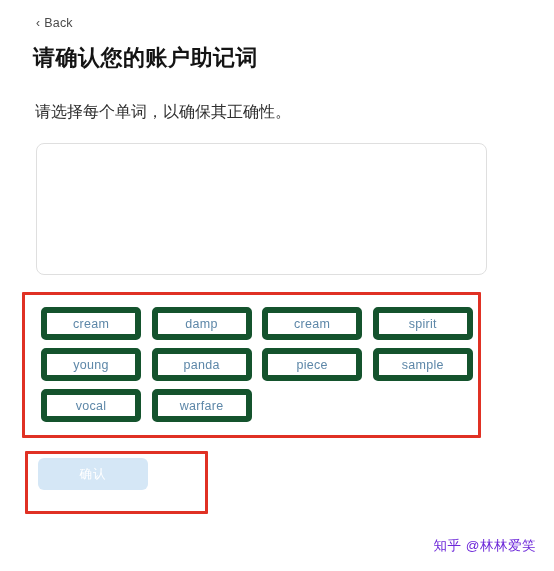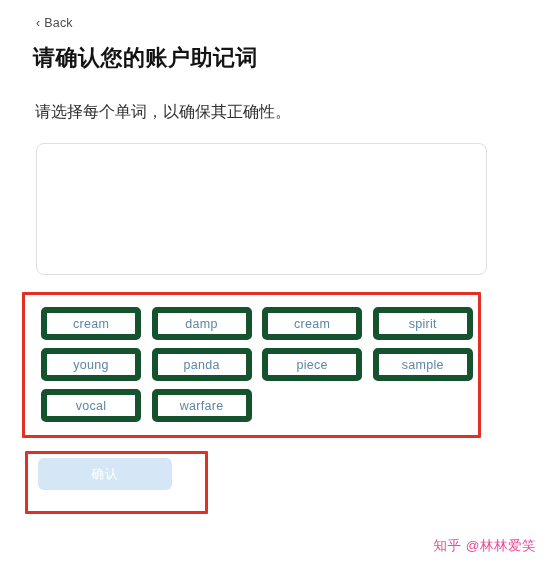--- a/index.html
+++ b/index.html
@@ -104,21 +104,21 @@
     user-select: none;
     box-sizing: border-box;
     letter-spacing: 0.3px;
   }
 
   
   .confirm-button {
     position: absolute;
     left: 38px;
     top: 458px;
-    width: 134px;
+    width: 110px;
     height: 32px;
     border: none;
     border-radius: 6px;
     background: #d5e7f6;
     color: #ffffff;
     font-size: 12.5px;
     font-family: inherit;
     display: flex;
     align-items: center;
     justify-content: center;
@@ -147,21 +147,21 @@
     width: 183px;
     height: 63px;
   }
 
   
   .watermark {
     position: absolute;
     right: 18px;
     bottom: 16px;
     font-size: 13.5px;
-    color: #ec4899;
+    color: #6d28d9;
     letter-spacing: 0.5px;
     user-select: none;
     white-space: nowrap;
   }
 </style>
 </head>
 <body>
 
 <div class="page">
 

